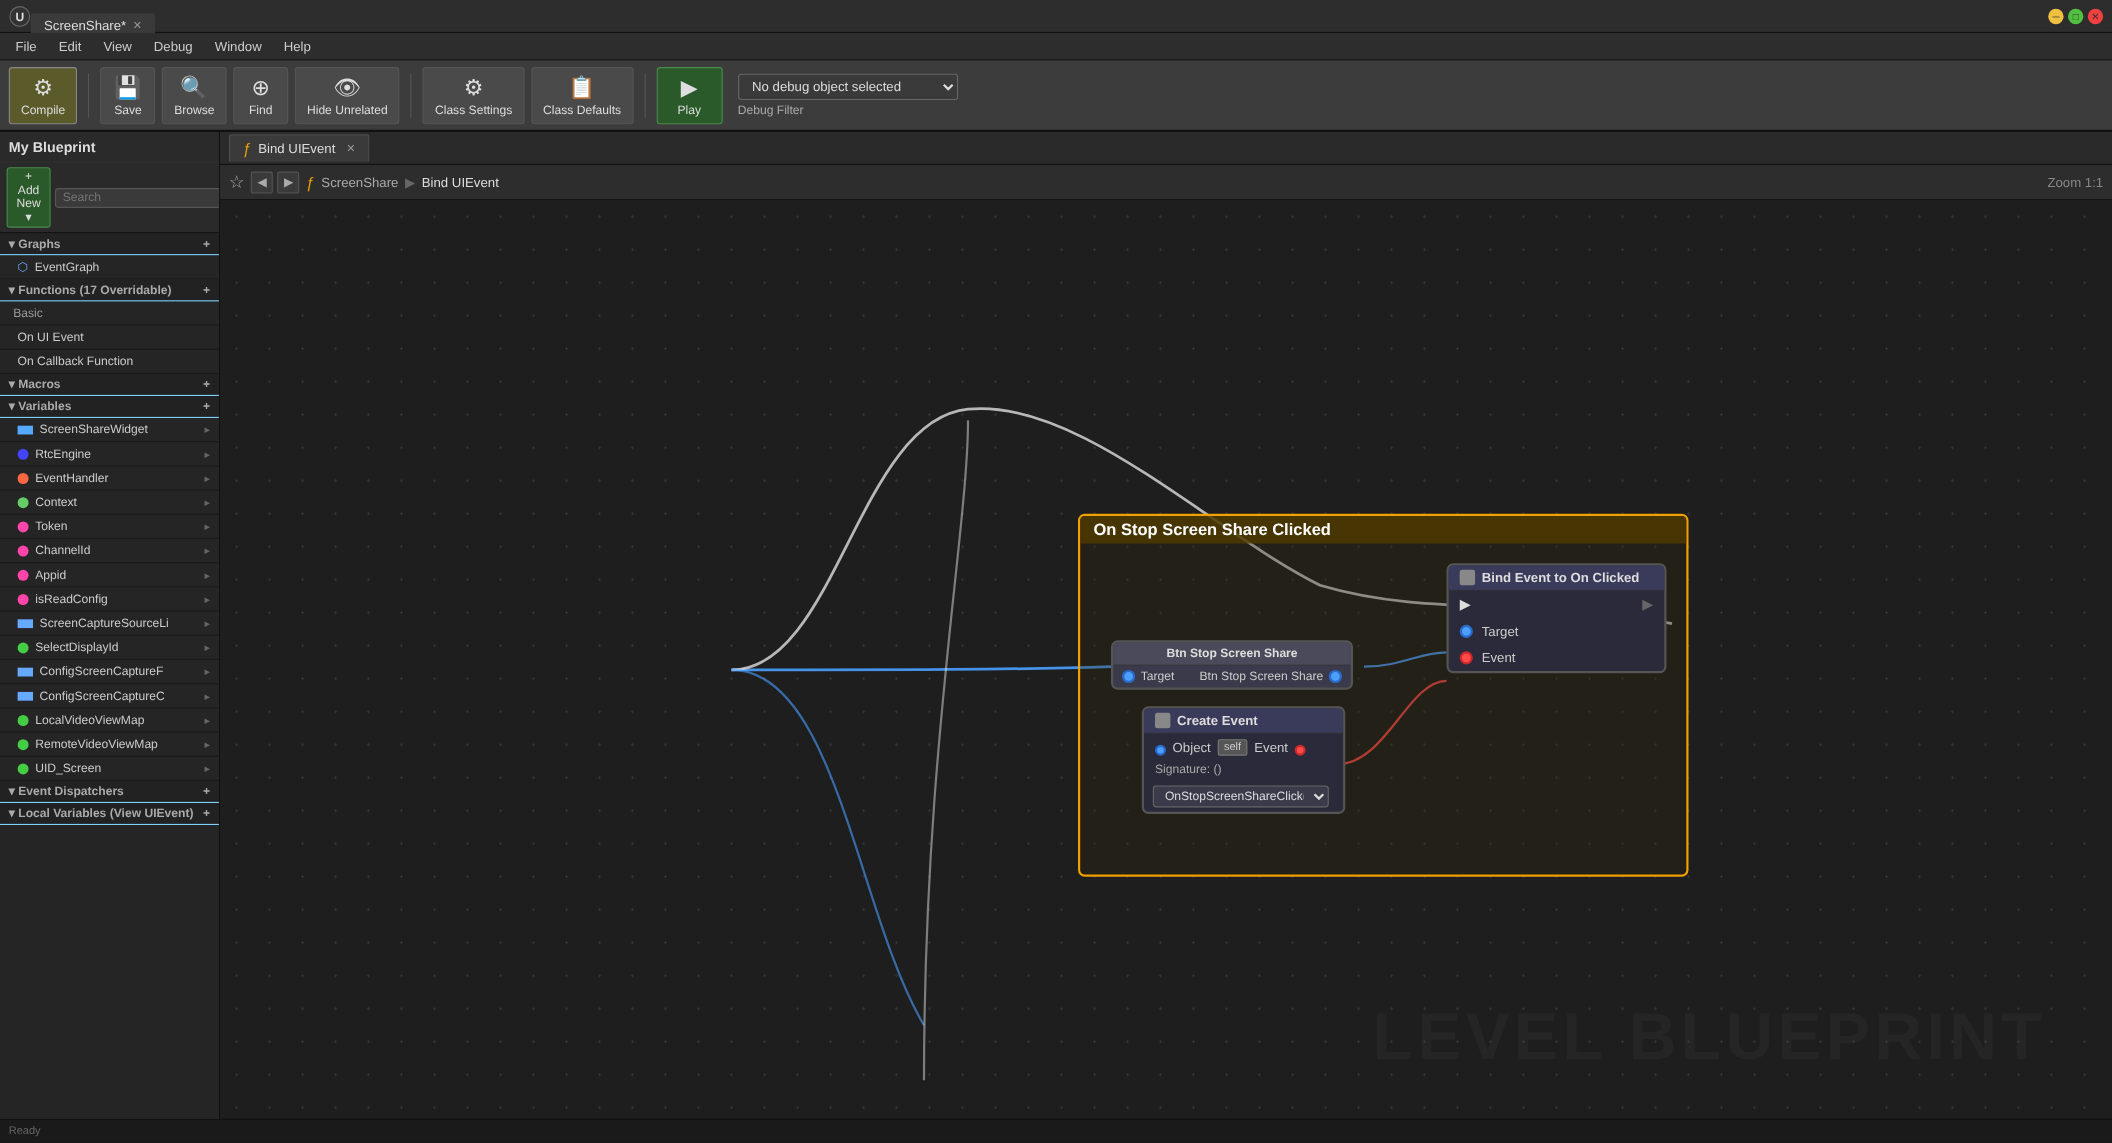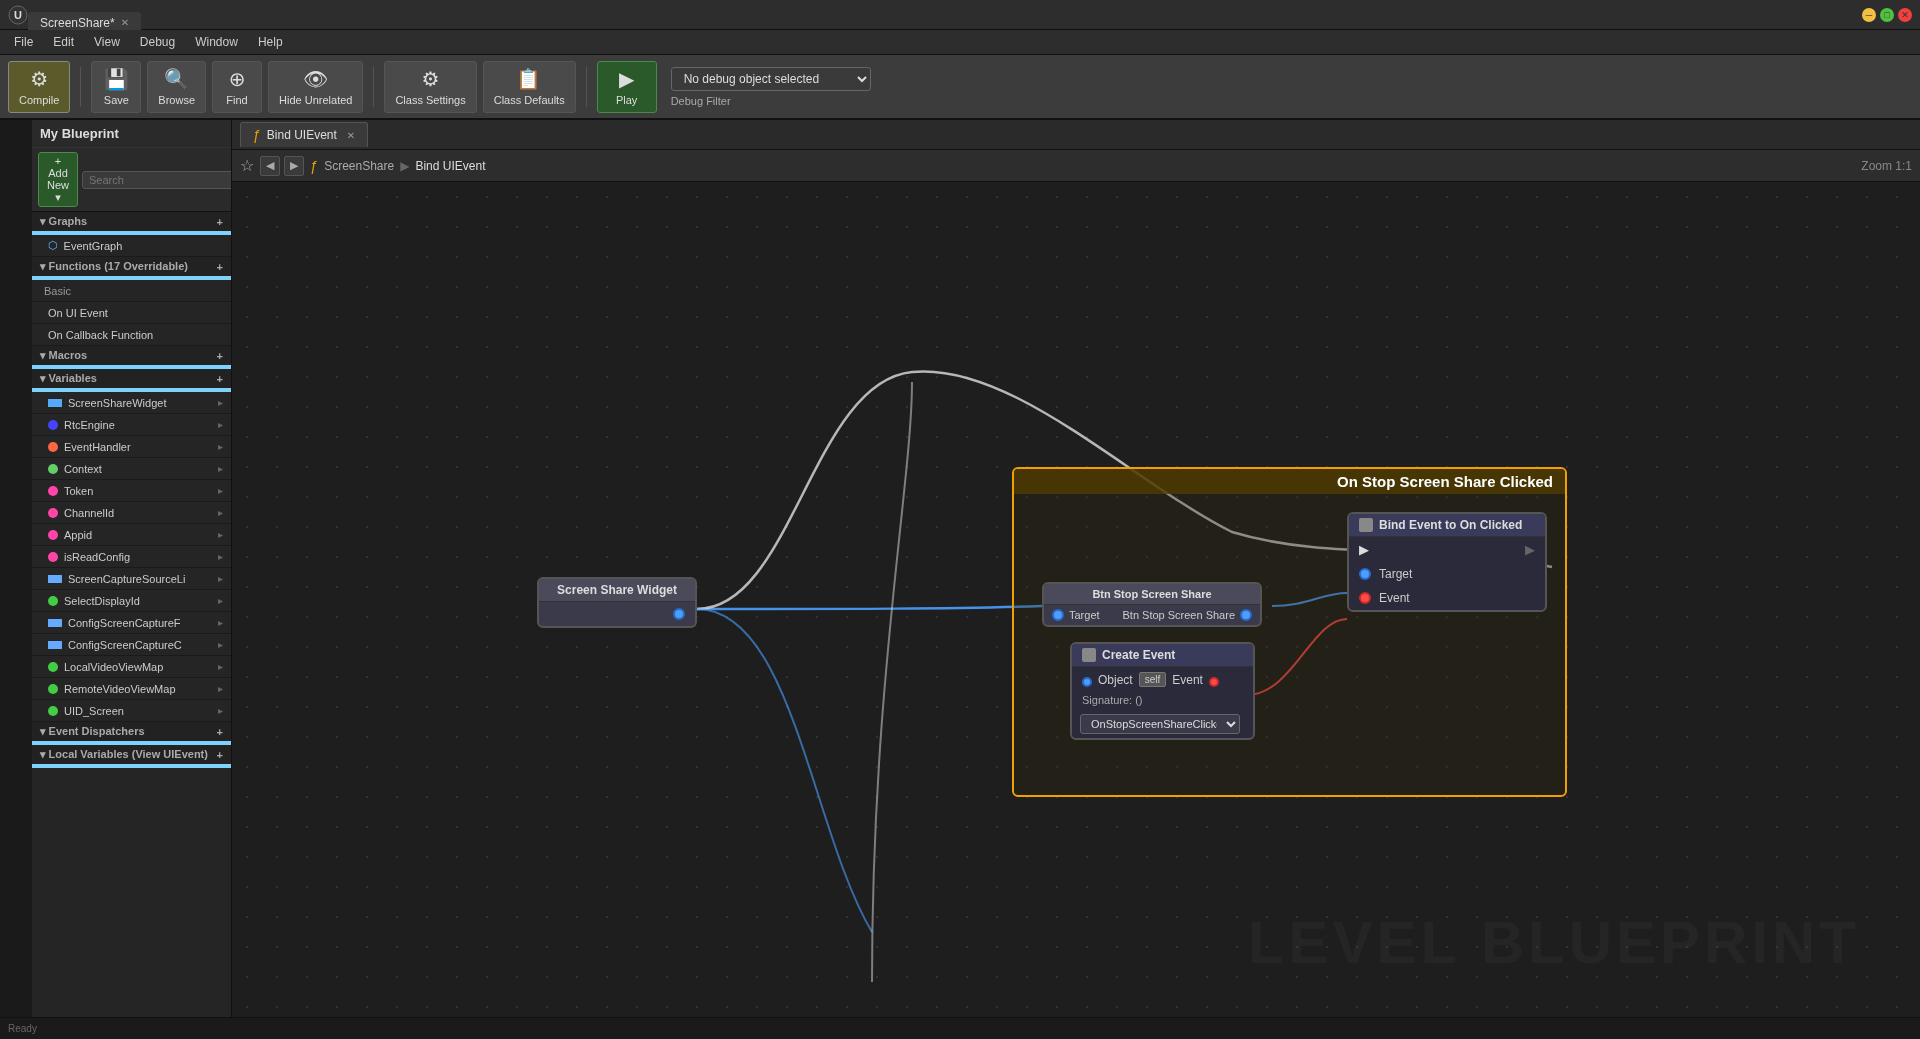--- a/index.html
+++ b/index.html
@@ -117,21 +117,20 @@
       min-width: 200px;
       cursor: pointer;
     }
     .debug-label { font-size: 11px; color: #aaa; }
 
     
     #main {
       display: flex;
       flex: 1;
       overflow: hidden;
-      margin-left: 32px;
     }
 
     
     #sidebar {
       width: 200px;
       background: #252525;
       border-right: 1px solid #111;
       display: flex;
       flex-direction: column;
       flex-shrink: 0;
@@ -181,21 +180,21 @@
     }
 
     .section-label {
       display: flex;
       align-items: center;
       padding: 3px 8px;
       color: #aaa;
       font-size: 11px;
       font-weight: bold;
       background: #222;
-      border-bottom: 4px solid #7dd3fc;
+      border-bottom: 1px solid #7dd3fc;
       justify-content: space-between;
       cursor: pointer;
     }
 
     .sidebar-item {
       display: flex;
       align-items: center;
       padding: 2px 8px 2px 16px;
       color: #ccc;
       font-size: 11px;
@@ -357,21 +356,20 @@
       border-radius: 6px;
       background: rgba(50,40,10,0.3);
     }
     .comment-title {
       background: rgba(80,60,0,0.8);
       padding: 4px 12px;
       font-size: 15px;
       font-weight: bold;
       color: #fff;
       border-radius: 4px 4px 0 0;
-      text-align: right;
     }
 
     
     .node-btn-stop {
       position: absolute;
       left: 810px;
       top: 400px;
       background: #3a3a4a;
       border: 2px solid #555;
       border-radius: 6px;
@@ -730,26 +728,20 @@
 
         <path d="M 465 427 C 560 427, 580 650, 640 750" stroke="#4a9fff" stroke-width="2" fill="none" opacity="0.6"></path>
 
         <path d="M 680 200 C 680 300, 640 500, 640 800" stroke="#ddd" stroke-width="2" fill="none" opacity="0.5"></path>
 
         <path d="M 1015 513 C 1060 513, 1080 437, 1115 437" stroke="#ff4a4a" stroke-width="2" fill="none" opacity="0.9"></path>
 
         <path d="M 1040 424 C 1075 424, 1090 411, 1115 411" stroke="#4a9fff" stroke-width="2" fill="none" opacity="0.9"></path>
       </svg>
 
-      <div class="bp-node node-screen-share-widget" style="left:305px; top:395px;">
-        <div class="node-title-bar">Screen Share Widget</div>
-        <div class="node-body">
-          <div class="node-pin pin-blue output" style="margin-left:auto;"></div>
-        </div>
-      </div>
 
       <div class="comment-box" style="left:780px; top:285px; width:555px; height:330px;">
         <div class="comment-title">On Stop Screen Share Clicked</div>
       </div>
 
       <div class="bp-node node-btn-stop">
         <div class="node-title-bar" style="font-size:11px;">Btn Stop Screen Share</div>
         <div class="node-row">
           <div style="display:flex; align-items:center; gap:5px;">
             <div class="pin-dot blue"></div>

